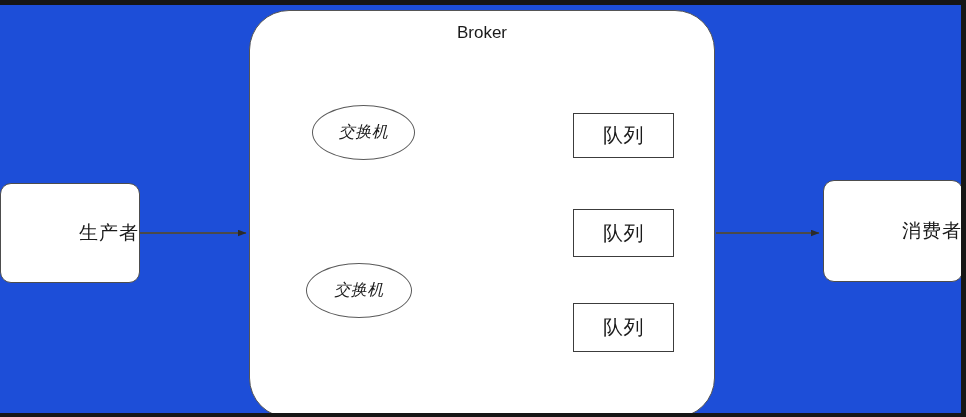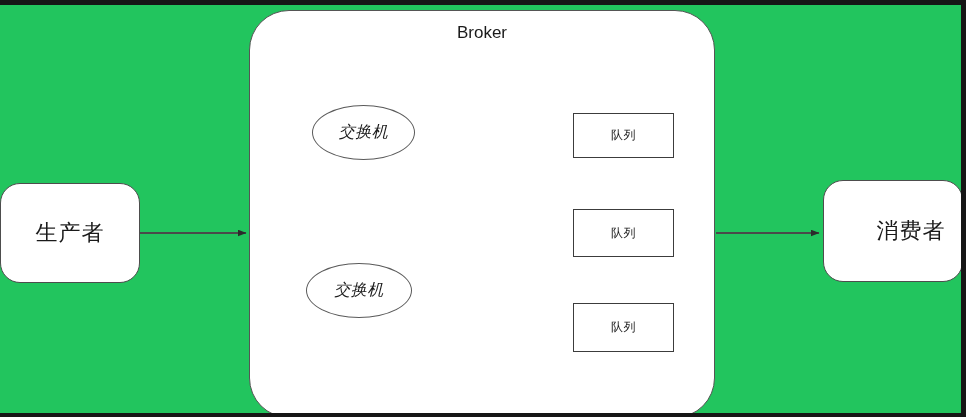--- a/index.html
+++ b/index.html
@@ -28,23 +28,24 @@
     position: absolute;
     background: #ffffff;
     border: 1px solid #4d4d4d;
     box-sizing: border-box;
     display: flex;
     align-items: center;
     justify-content: center;
     color: #1a1a1a;
   }
   .rounded-node {
-    border-radius: 20px;
-    font-size: 22px;
+    border-radius: 11px;
+    font-size: 19px;
     letter-spacing: 1px;
+    justify-content: flex-end;
   }
   .broker-box {
     border-radius: 40px;
     border: 1px solid #555555;
     display: block;
   }
   .broker-label {
     position: absolute;
     top: 12px;
     left: 0;
@@ -55,41 +56,41 @@
   }
   .ellipse-node {
     border-radius: 50%;
     border: 1px solid #5a5a5a;
     font-size: 16px;
     letter-spacing: 0.5px;
     font-style: italic;
   }
   .queue-node {
     border: 1.5px solid #3c3c3c;
-    font-size: 12px;
+    font-size: 20px;
     letter-spacing: 0.5px;
   }
   svg.edges {
     position: absolute;
     top: 0;
     left: 0;
     width: 966px;
     height: 417px;
     pointer-events: none;
   }
   .edge-line {
     stroke: #4a4a4a;
     stroke-width: 2;
     fill: none;
   }
 </style>
 </head>
 <body>
 
-<div id="canvas" style="width: 966px; height: 417px; background: #22c55e;">
+<div id="canvas" style="width: 966px; height: 417px; background: #1d4ed8;">
 
   <svg class="edges" viewBox="0 0 966 417">
     <defs>
       <marker id="arrowhead" markerWidth="9" markerHeight="7" refX="8.5" refY="3.5" orient="auto" markerUnits="userSpaceOnUse">
         <polygon points="0 0, 9 3.5, 0 7" fill="#2b2b2b"></polygon>
       </marker>
     </defs>
     <path class="edge-line" marker-end="url(#arrowhead)" d="M 140 228 L 246 228"></path>
     <path class="edge-line" marker-end="url(#arrowhead)" d="M 416 130 L 569 130"></path>
     <path class="edge-line" d="M 413 285 L 494 285"></path>

